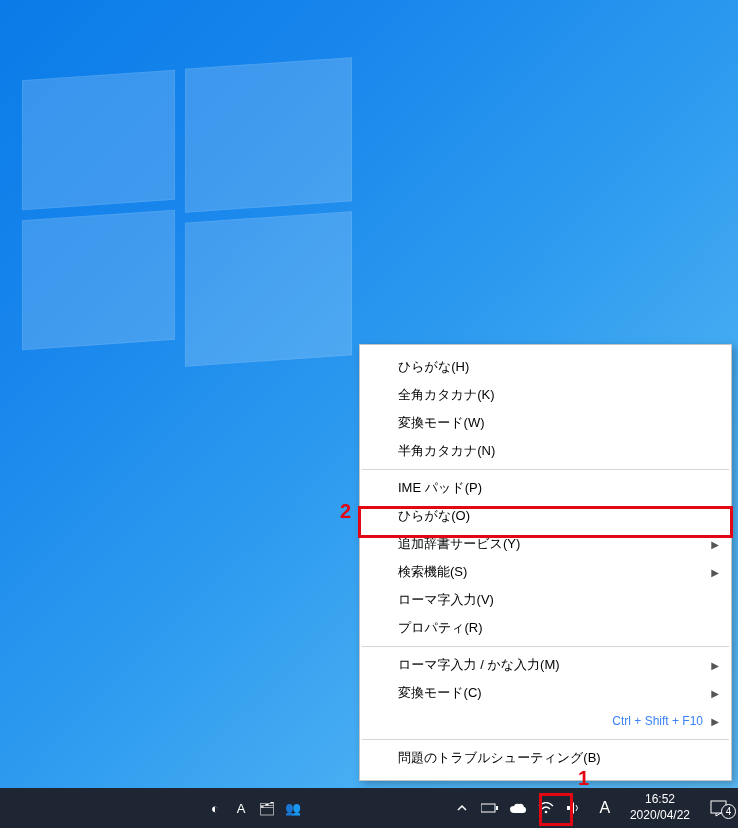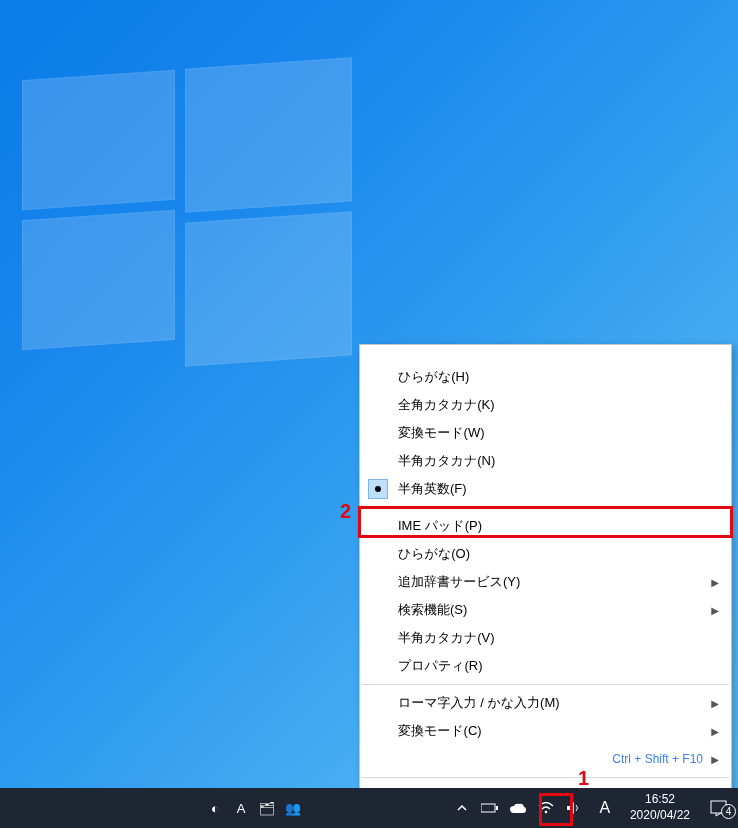--- a/index.html
+++ b/index.html
@@ -35,21 +35,21 @@
     .lp4 { top: 154px; left: 163px; width: 167px; height: 144px; transform: skewY(-4deg); }
 
     .context-menu {
       position: absolute;
       top: 344px;
       left: 359px;
       width: 373px;
       background: #ffffff;
       border: 1px solid #c4c4c4;
       box-shadow: 3px 3px 8px rgba(0,0,0,0.25);
-      padding: 18px 0;
+      padding: 8px 0;
       font-size: 13px;
       color: #000;
     }
     .menu-item {
       display: flex;
       align-items: center;
       height: 28px;
       padding: 0 14px 0 38px;
       position: relative;
       white-space: nowrap;
@@ -199,43 +199,37 @@
       </div>
       <div class="menu-item">
         <span>全角カタカナ(K)</span>
       </div>
       <div class="menu-item">
         <span>変換モード(W)</span>
       </div>
       <div class="menu-item">
         <span>半角カタカナ(N)</span>
       </div>
-      <div class="menu-item">
-        <div class="menu-check">
-          <div class="dot"></div>
-        </div>
-        <span>半角英数(F)</span>
-      </div>
       <div class="menu-sep"></div>
       <div class="menu-item">
         <span>IME パッド(P)</span>
       </div>
       <div class="menu-item">
         <span>ひらがな(O)</span>
       </div>
       <div class="menu-item">
         <span>追加辞書サービス(Y)</span>
         <span class="menu-arrow">▶</span>
       </div>
       <div class="menu-item">
         <span>検索機能(S)</span>
         <span class="menu-arrow">▶</span>
       </div>
       <div class="menu-item">
-        <span>半角カタカナ(V)</span>
+        <span>ローマ字入力(V)</span>
       </div>
       <div class="menu-item">
         <span>プロパティ(R)</span>
       </div>
       <div class="menu-sep"></div>
       <div class="menu-item">
         <span>ローマ字入力 / かな入力(M)</span>
         <span class="menu-arrow">▶</span>
       </div>
       <div class="menu-item">

